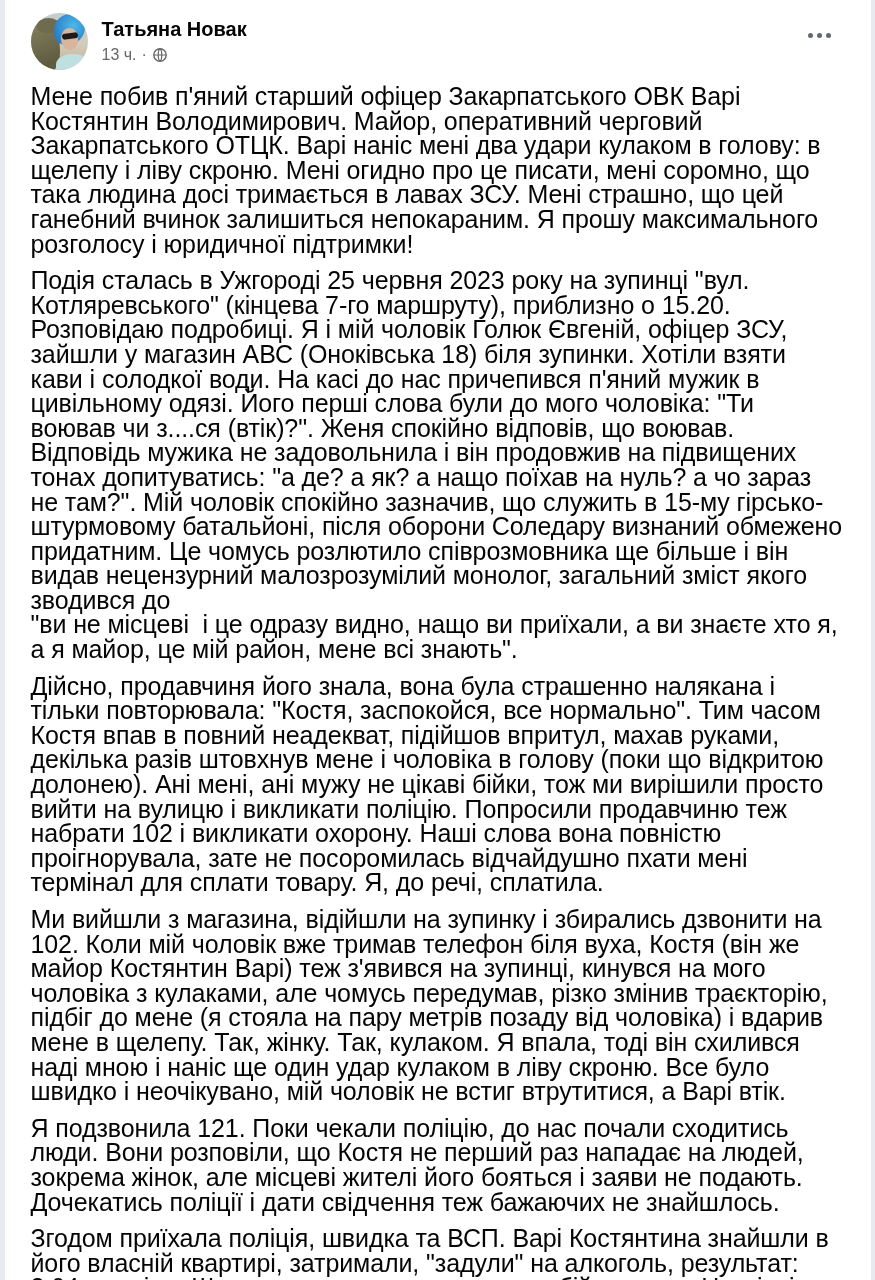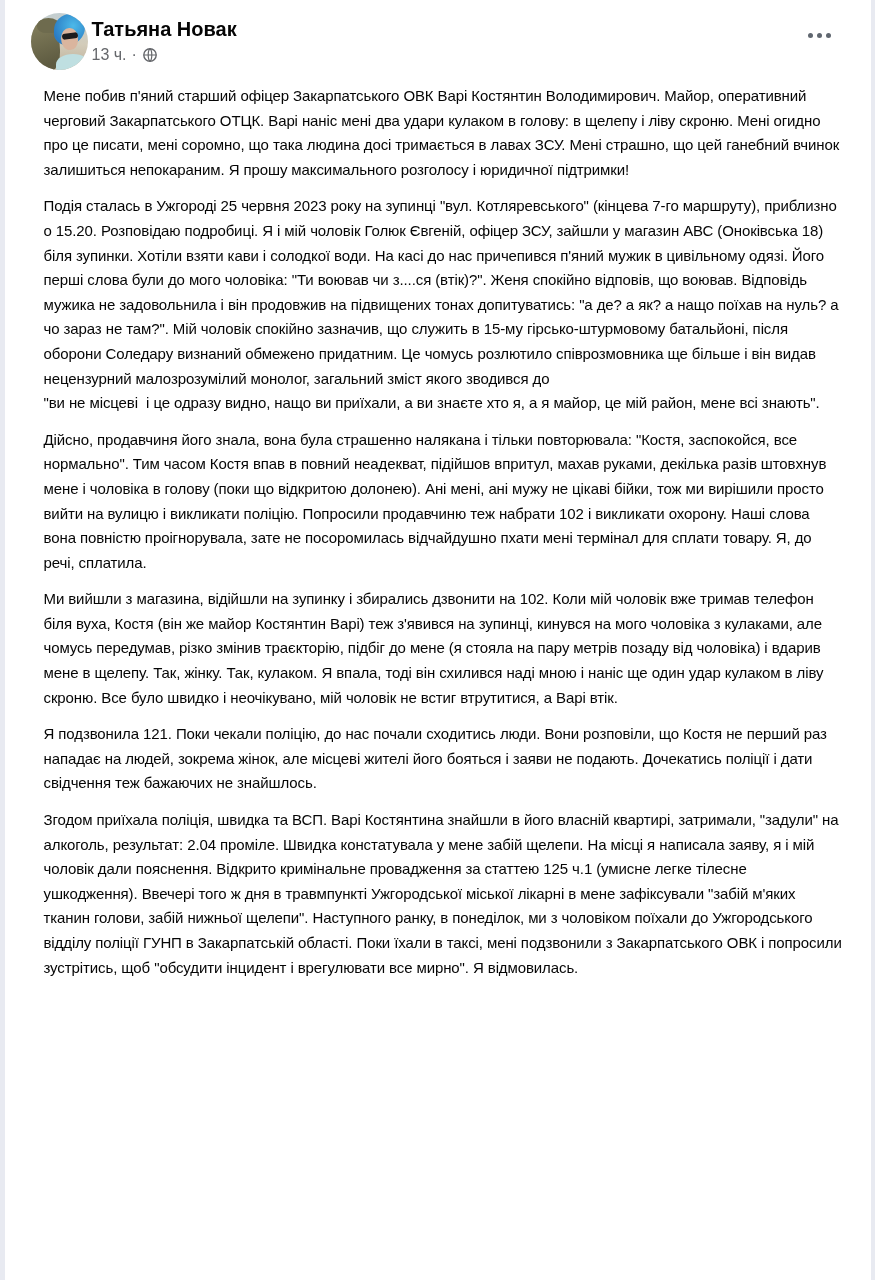--- a/index.html
+++ b/index.html
@@ -36,21 +36,21 @@
   .avatar .helmet { position:absolute; left:6px; top:5px; width:23px; height:15px;
     background:#6e6b4e; border-radius: 50% 50% 42% 42%; }
   .avatar .hair { position:absolute; right:3px; top:1px; width:31px; height:31px;
     background: radial-gradient(circle at 62% 38%, #4cb9e9 0%, #2a7cc4 75%); border-radius: 55% 45% 60% 40%; }
   .avatar .face { position:absolute; right:10px; top:15px; width:17px; height:22px;
     background:#dab59e; border-radius: 50% 50% 46% 54%; }
   .avatar .shades { position:absolute; right:10px; top:20px; width:16px; height:6px;
     background:#1c1c1e; border-radius:3px; transform: rotate(-7deg); }
   .avatar .shirt { position:absolute; right:-2px; bottom:-5px; width:34px; height:21px;
     background:#bfdfe1; border-radius: 50% 50% 0 0; }
-  .header-info { margin-left: 4px; padding-top: 4px; flex: 1 1 auto; }
+  .header-info { margin-left: 14px; padding-top: 4px; flex: 1 1 auto; }
   .author-name {
     font-size: 20px;
     font-weight: bold;
     color: #050505;
     line-height: 1.2;
     cursor: pointer;
   }
   .meta-row {
     display: flex;
     align-items: center;
@@ -74,27 +74,26 @@
   }
   .options-button i {
     display: block;
     width: 5px; height: 5px;
     border-radius: 50%;
     background: #606770;
   }
   
   .post-body { padding: 2px 26px 20px 26px; }
   .post-body p {
-    font-size: 15px;
+    font-size: 25px;
     line-height: 24.6px;
     letter-spacing: -0.1px;
     color: #050505;
     margin-top: 12px;
     white-space: pre-wrap;
-    margin-left: 13px;
   }
 </style>
 </head>
 <body>
 
 <div class="post-card">
 
   <div class="post-header">
 
     <div class="avatar">

